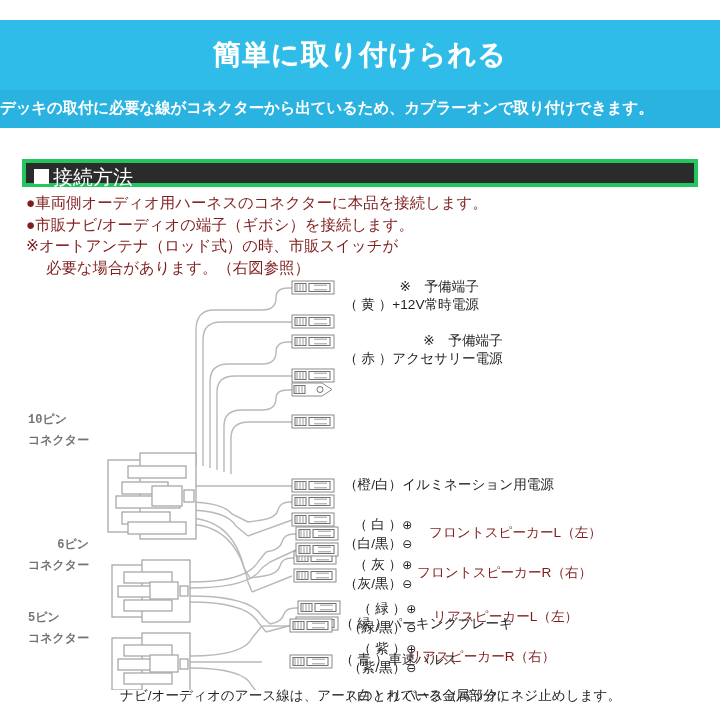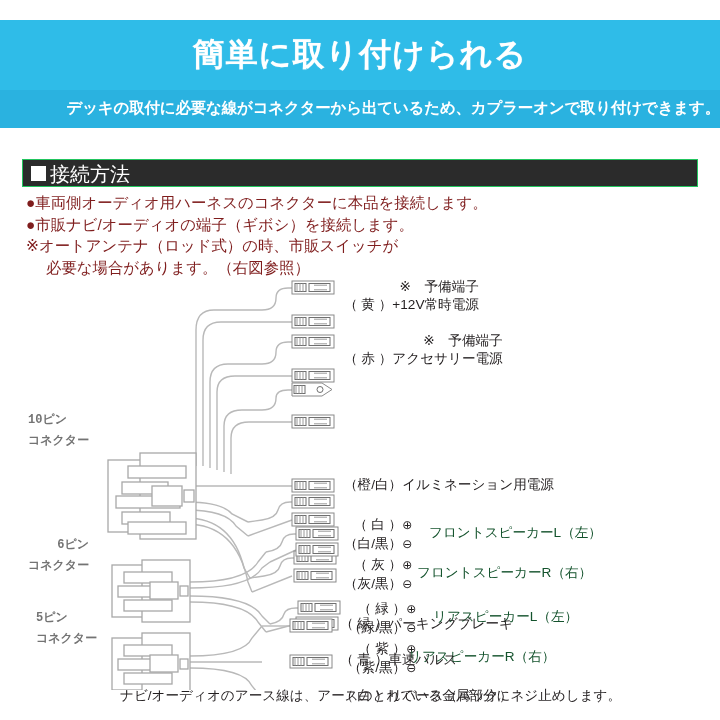--- a/index.html
+++ b/index.html
@@ -13,44 +13,44 @@
   }
   
   #banner{
     position:absolute;left:0;top:20px;width:720px;height:108px;
     background:#2fbce8;
     overflow:hidden;
   }
   #banner-title{
     position:absolute;left:0;top:12px;width:720px;
     text-align:center;
-    font-size:32px;line-height:45px;
+    font-size:28px;line-height:45px;
     font-weight:bold;
     color:#ffffff;
     letter-spacing:1px;
     white-space:nowrap;
     text-shadow:0 0 1px rgba(255,255,255,.6);
   }
   #banner-sub-wrap{
     position:absolute;left:0;top:70px;width:720px;height:38px;
     background:#2ab2e0;
   }
   #banner-sub{
     position:absolute;left:0;top:8px;width:720px;
-    text-align:right;
+    text-align:left;
     font-size:15.5px;line-height:20px;
     font-weight:bold;color:#ffffff;
     white-space:nowrap;
     letter-spacing:-0.2px;
   }
   
   #section-bar{
     position:absolute;left:22px;top:159px;width:676px;height:28px;
     background:#2b2b2b;
-    border:1px solid #22c55e;
+    border:4px solid #22c55e;
     box-sizing:border-box;
   }
   #section-bar .sq{
     position:absolute;left:8px;top:6px;width:15px;height:15px;
     background:#ffffff;
   }
   #section-title{
     position:absolute;left:27px;top:2px;
     font-size:20px;line-height:24px;
     color:#ffffff;font-weight:normal;
@@ -78,21 +78,21 @@
     font-family:Liberation Mono, monospace;
   }
   .wlabel{
     position:absolute;
     font-size:13.6px;line-height:17.5px;
     color:#231f20;white-space:nowrap;text-align:right;
   }
   .pm{font-size:12px;}
   .brace{
     position:absolute;
-    font-size:13.6px;color:#14532d;white-space:nowrap;
+    font-size:13.6px;color:#7f1d1d;white-space:nowrap;
   }
   #footnote{
     position:absolute;left:76px;top:687px;
     font-size:13.6px;line-height:18px;color:#231f20;white-space:nowrap;margin-left:44px;
   }
 </style>
 </head>
 <body>
 
 <div id="banner">
@@ -235,21 +235,21 @@
   </svg>
 
   <div class="grp-label" style="left:28px;top:140px;">
     <div>10ピン</div>
     <div>コネクター</div>
   </div>
   <div class="grp-label" style="left:28px;top:265px;text-align:right;">
     <div>6ピン</div>
     <div>コネクター</div>
   </div>
-  <div class="grp-label" style="left:36px;top:338px;">
+  <div class="grp-label" style="left:28px;top:338px;">
     <div>5ピン</div>
     <div>コネクター</div>
   </div>
 
   <div class="wlabel" style="left:344px;top:8px;">
     <div style="padding-left:14px;">※　予備端子</div>
     <div>（ 黄 ）+12V常時電源</div>
   </div>
 
   <div class="wlabel" style="left:344px;top:62px;">

